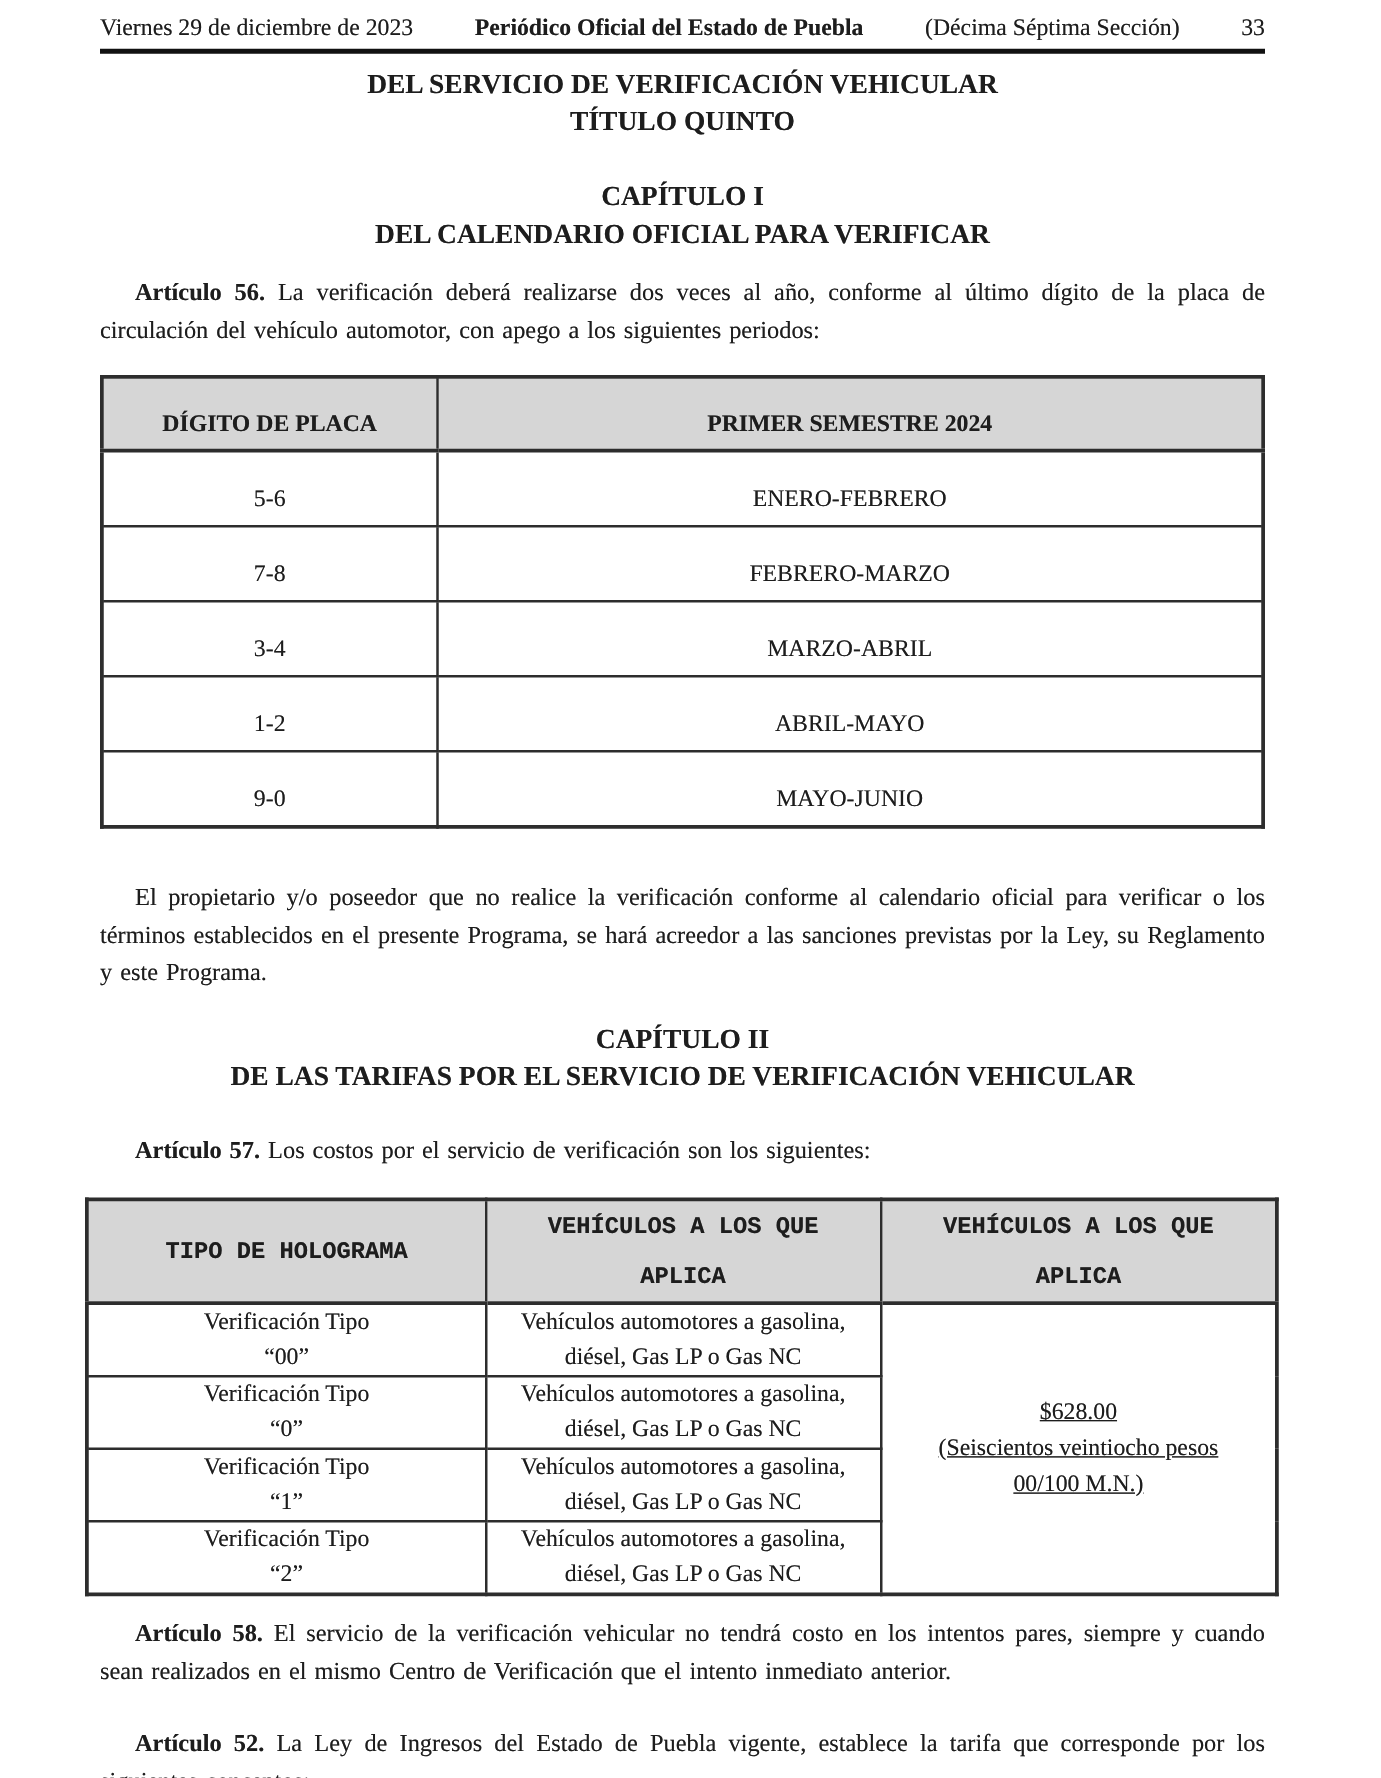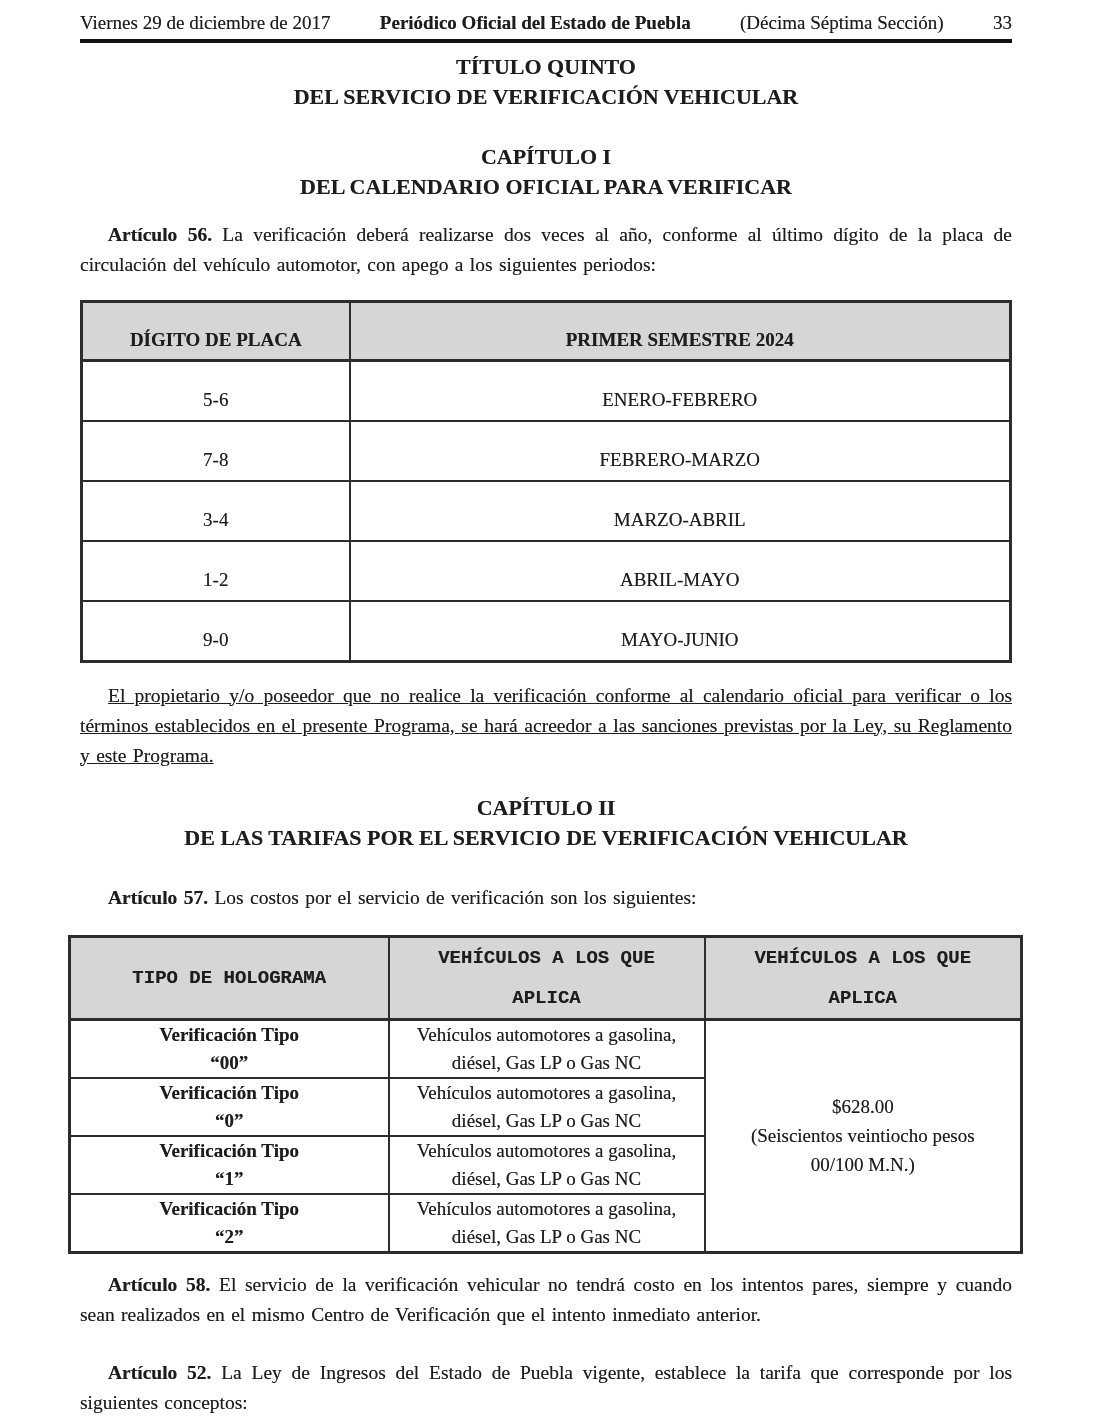--- a/index.html
+++ b/index.html
@@ -49,21 +49,21 @@
   
   .para {
     font-size: 19.5px;
     line-height: 30px;
     text-align: justify;
     text-indent: 28px;
     word-spacing: 1.5px;
   }
   .para .label { font-weight: bold; }
   .p-art56 { margin-top: 18px; }
-  .p-sanc  { margin-top: 18px; text-decoration: underline; }
+  .p-sanc  { margin-top: 41px; }
   .p-art57 { margin-top: 30px; }
   .p-art58 { margin-top: 16px; }
   .p-art59 { margin-top: 28px; }
 
   
   table {
     border-collapse: collapse;
     table-layout: fixed;
     font-size: 19px;
   }
@@ -112,42 +112,43 @@
     line-height: 40px;
     padding: 0 30px;
     font-family: Liberation Mono, monospace;
   }
   .tariff-table tbody td {
     height: 55px;
     vertical-align: middle;
     line-height: 28px;
     padding: 0 6px;
   }
-  .tariff-table td.holo { font-weight: bold; }
+  .tariff-table td.holo { font-weight: normal; }
   .tariff-table td.cost {
     line-height: 29px;
     font-weight: normal;
+    text-decoration: underline;
   }
 </style>
 </head>
 <body>
 
 <div class="page">
 
   <div class="pg-header">
-    <span class="h-date">Viernes 29 de diciembre de 2017</span>
+    <span class="h-date">Viernes 29 de diciembre de 2023</span>
     <span class="h-title">Periódico Oficial del Estado de Puebla</span>
     <span class="h-section">(Décima Séptima Sección)</span>
     <span class="h-page">33</span>
   </div>
   <div class="rule"></div>
 
   <div class="center-head title-block">
+    <div>DEL SERVICIO DE VERIFICACIÓN VEHICULAR</div>
     <div>TÍTULO QUINTO</div>
-    <div>DEL SERVICIO DE VERIFICACIÓN VEHICULAR</div>
   </div>
 
   <div class="center-head chapter1-block">
     <div>CAPÍTULO I</div>
     <div>DEL CALENDARIO OFICIAL PARA VERIFICAR</div>
   </div>
 
   <p class="para p-art56"><b class="label">Artículo 56.</b> <span>La verificación deberá realizarse dos veces al año, conforme al último dígito de la placa de circulación del vehículo automotor, con apego a los siguientes periodos:</span></p>
 
   <table class="cal-table">

